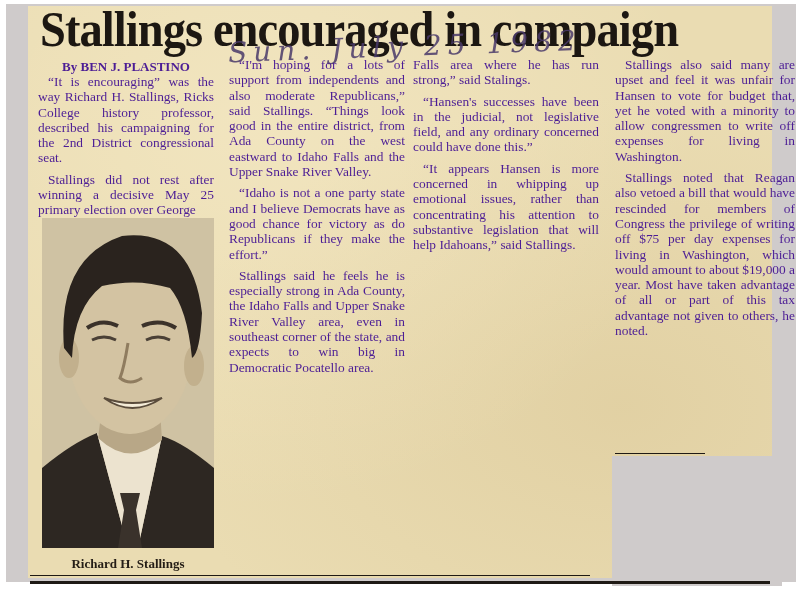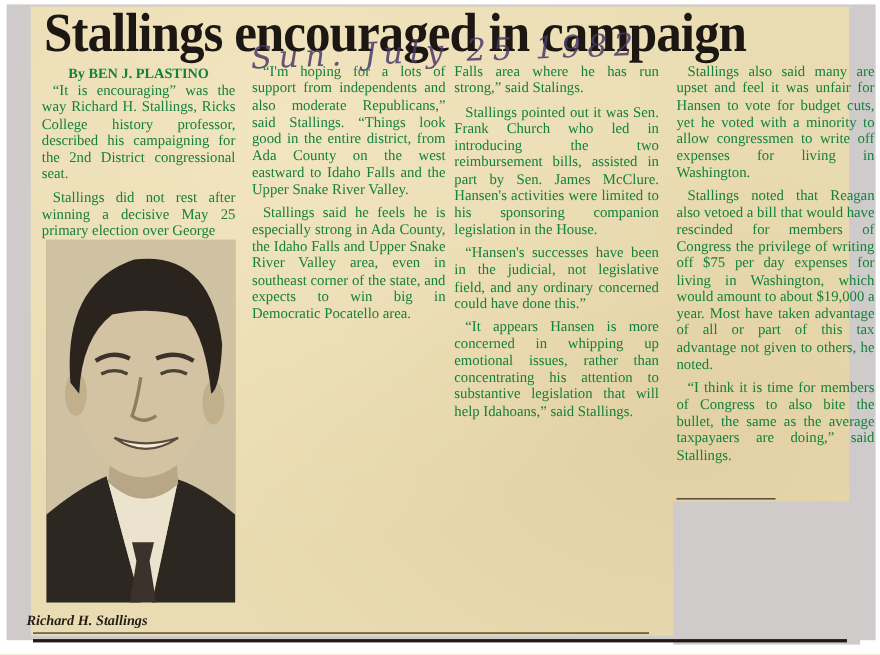--- a/index.html
+++ b/index.html
@@ -30,38 +30,38 @@
     letter-spacing: -1px; white-space: nowrap;
     transform: scaleX(0.93); transform-origin: left top;
   }
   .handwriting {
     position: absolute; left: 228px; top: 30px;
     font-family: "DejaVu Serif", serif; font-style: italic;
     font-size: 28px; color: #4a3a6a; letter-spacing: 6px;
     transform: rotate(-2deg); white-space: nowrap; opacity: 0.85;
   }
   .col {
-    position: absolute; color: #15803d;
+    position: absolute; color: #4c1d95;
     font-family: "Liberation Serif", serif;
     font-size: 13.4px; line-height: 15.3px;
     text-align: justify;
   }
   .col p { margin: 0 0 6px 0; text-indent: 10px; }
   .byline { font-weight: bold; text-align: center; text-indent: 0 !important; margin: 0 !important; font-size: 13px; line-height: 14px; }
   .col1 { left: 38px; top: 60px; width: 176px; }
   .col2 { left: 229px; top: 57px; width: 176px; }
   .col3 { left: 413px; top: 57px; width: 186px; }
   .col4 { left: 615px; top: 57px; width: 180px; }
   .photo {
     position: absolute; left: 42px; top: 218px; width: 172px; height: 330px;
     background: #b9ab8d; overflow: hidden;
   }
   .caption {
-    position: absolute; left: 24px; top: 556px; width: 172px; 
-    font-family: "Liberation Serif", serif; font-weight: bold; font-size: 13px; color: #241d16; font-style: italic;
+    position: absolute; left: 42px; top: 556px; width: 172px; text-align: center;
+    font-family: "Liberation Serif", serif; font-weight: bold; font-size: 13px; color: #241d16;
   }
   .rule { position: absolute; background: #1f1a15; }
 </style>
 </head>
 <body>
 
 <div class="scan-bg"></div>
 <div class="clip"></div>
 <div class="clip-cutout"></div>
 
@@ -102,33 +102,32 @@
 
     <path d="M86 125 Q82 150 78 160 Q88 168 100 160" stroke="#8f7c5f" stroke-width="3" fill="none"></path>
 
     <path d="M62 180 Q90 200 120 180 Q90 190 62 180 Z" fill="#f4ecd8" stroke="#5a4c3c" stroke-width="2"></path>
   </svg>
 </div>
 <div class="caption">Richard H. Stallings</div>
 
 <div class="col col2">
   <p>“I'm hoping for a lots of support from independents and also moderate Republicans,” said Stallings. “Things look good in the entire district, from Ada County on the west eastward to Idaho Falls and the Upper Snake River Valley.</p>
+  <p>“Idaho is not a one party state and I believe Democrats have as good chance for victory as do Republicans if they make the effort.”</p>
   <p>Stallings said he feels he is especially strong in Ada County, the Idaho Falls and Upper Snake River Valley area, even in southeast corner of the state, and expects to win big in Democratic Pocatello area.</p>
 
 </div>
 
 <div class="col col3">
   <p style="text-indent:0">Falls area where he has run strong,” said Stalings.</p>
-  <p>Stallings pointed out it was Sen. Frank Church who led in introducing the two reimbursement bills, assisted in part by Sen. James McClure. Hansen's activities were limited to his sponsoring companion legislation in the House.</p>
   <p>“Hansen's successes have been in the judicial, not legislative field, and any ordinary concerned could have done this.”</p>
   <p>“It appears Hansen is more concerned in whipping up emotional issues, rather than concentrating his attention to substantive legislation that will help Idahoans,” said Stallings.</p>
 
 </div>
 
 <div class="col col4">
-  <p>Stallings also said many are upset and feel it was unfair for Hansen to vote for budget cuts, yet he voted with a minority to allow congressmen to write off expenses for living in Washington.</p>
+  <p>Stallings also said many are upset and feel it was unfair for Hansen to vote for budget that, yet he voted with a minority to allow congressmen to write off expenses for living in Washington.</p>
   <p>Stallings noted that Reagan also vetoed a bill that would have rescinded for members of Congress the privilege of writing off $75 per day expenses for living in Washington, which would amount to about $19,000 a year. Most have taken advantage of all or part of this tax advantage not given to others, he noted.</p>
-  <p>“I think it is time for members of Congress to also bite the bullet, the same as the average taxpayaers are doing,” said Stallings.</p>
 </div>
 
 <div class="rule" style="left:30px; top:575px; width:560px; height:1px;"></div>
 <div class="rule" style="left:30px; top:581px; width:740px; height:3px;"></div>
 <div class="rule" style="left:615px; top:453px; width:90px; height:1px;"></div>
 
 </body></html>

